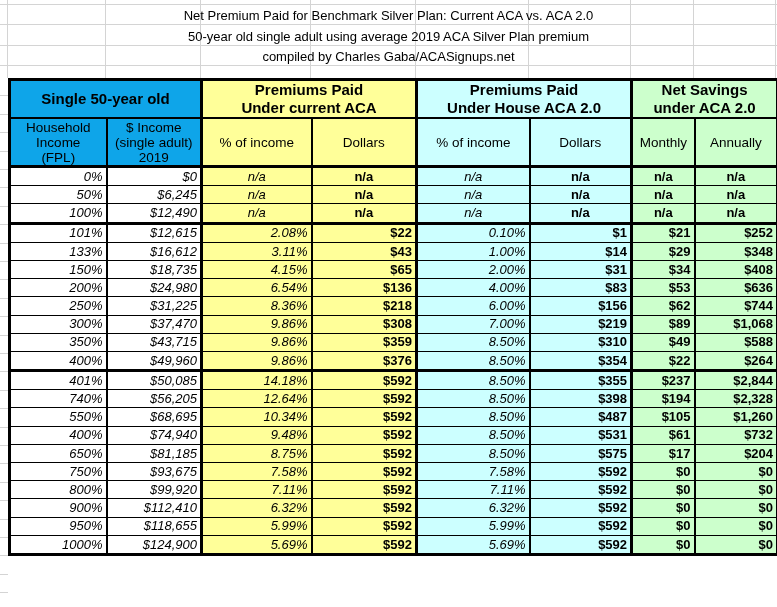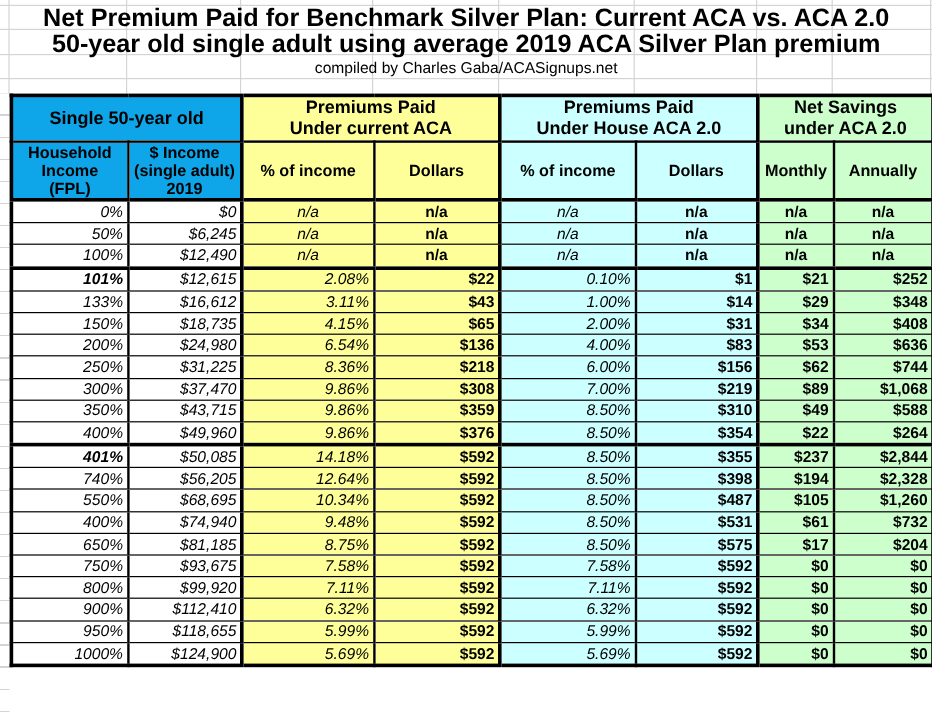--- a/index.html
+++ b/index.html
@@ -17,21 +17,21 @@
   .gl-v{top:0;width:1px;height:78px;}
   .gl-stubs{
     position:absolute;left:0;top:78px;width:8px;height:529px;
     background:repeating-linear-gradient(to bottom,transparent 0 17.4px,#d4d4d4 17.4px 18.4px);
   }
   
   #title-block{
     position:absolute;left:0;top:0;width:777px;height:78px;
     text-align:center;
   }
-  .title-main{font-size:21px;font-weight:bold;line-height:21px;white-space:pre-line;}
+  .title-main{font-size:13px;font-weight:normal;line-height:21px;white-space:pre-line;}
   .title-sub{font-size:13px;font-weight:normal;line-height:20px;}
   #title-block .pad{height:5px;}
   
   table{
     position:absolute;left:8px;top:78px;
     border-collapse:collapse;table-layout:fixed;
     width:768px;
     border:3px solid #000;
   }
   th,td{
@@ -44,29 +44,29 @@
   
   th,td{border-left-width:2px;border-right-width:2px;}
   
   .gsep{border-left-width:3px !important;}
   
   tr.group-row th{
     height:36px;font-size:15px;font-weight:bold;text-align:center;
     white-space:pre-line;line-height:18px;border-bottom-width:2px;
   }
   tr.colhead-row th{
-    height:46px;font-size:13.5px;font-weight:bold;text-align:center;
+    height:46px;font-size:13.5px;font-weight:normal;text-align:center;
     white-space:pre-line;line-height:15px;border-bottom-width:3px;
   }
   
   tbody td{height:17.2px;text-align:right;}
   tbody td.na{text-align:center;}
   td.i{font-style:italic;font-weight:normal;}
   td.b{font-weight:bold;font-style:normal;}
-  td.bold-fpl{font-weight:bold;font-style:italic;}
+  td.bold-fpl{font-weight:normal;font-style:italic;}
   tr.thick-top td{border-top-width:3px;}
   
   .c-white{background:#0ea5e9;}
   .c-yellow{background:var(--yellow,#ffff99);}
   .c-cyan{background:var(--cyan,#ccffff);}
   .c-green{background:var(--green,#ccffcc);}
   td:nth-child(1),td:nth-child(2){background:#ffffff;}
   td:nth-child(3),td:nth-child(4){background:var(--yellow,#ffff99);}
   td:nth-child(5),td:nth-child(6){background:var(--cyan,#ccffff);}
   td:nth-child(7),td:nth-child(8){background:var(--green,#ccffcc);}

